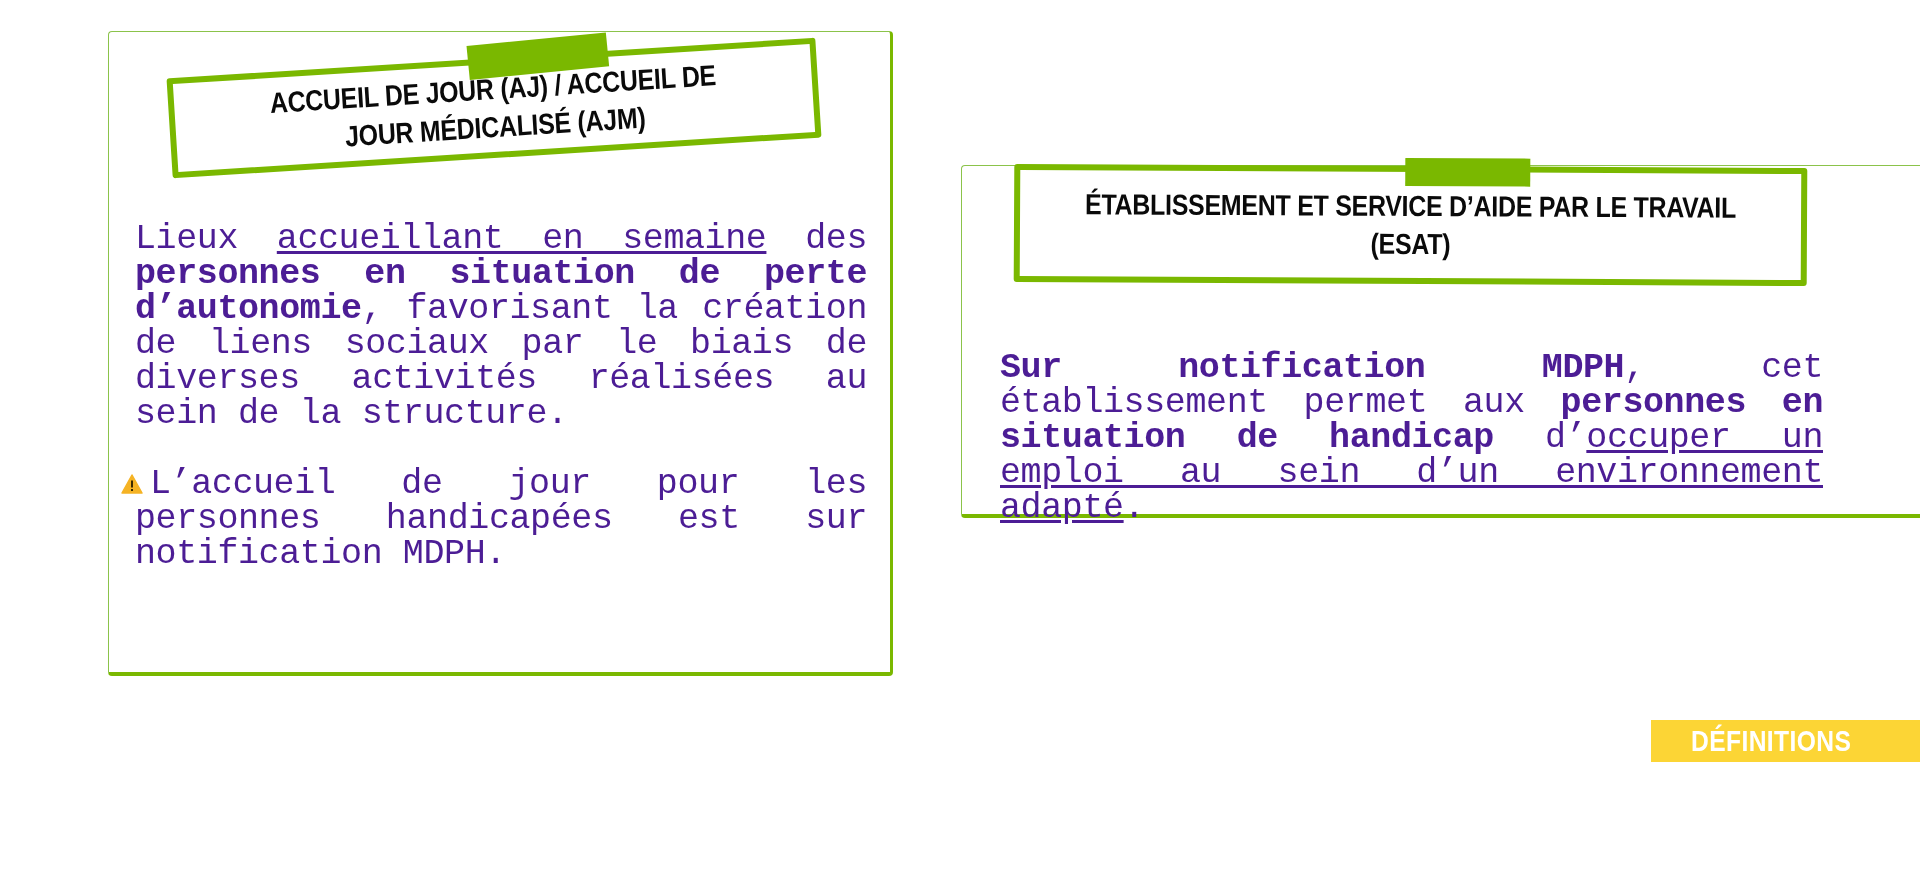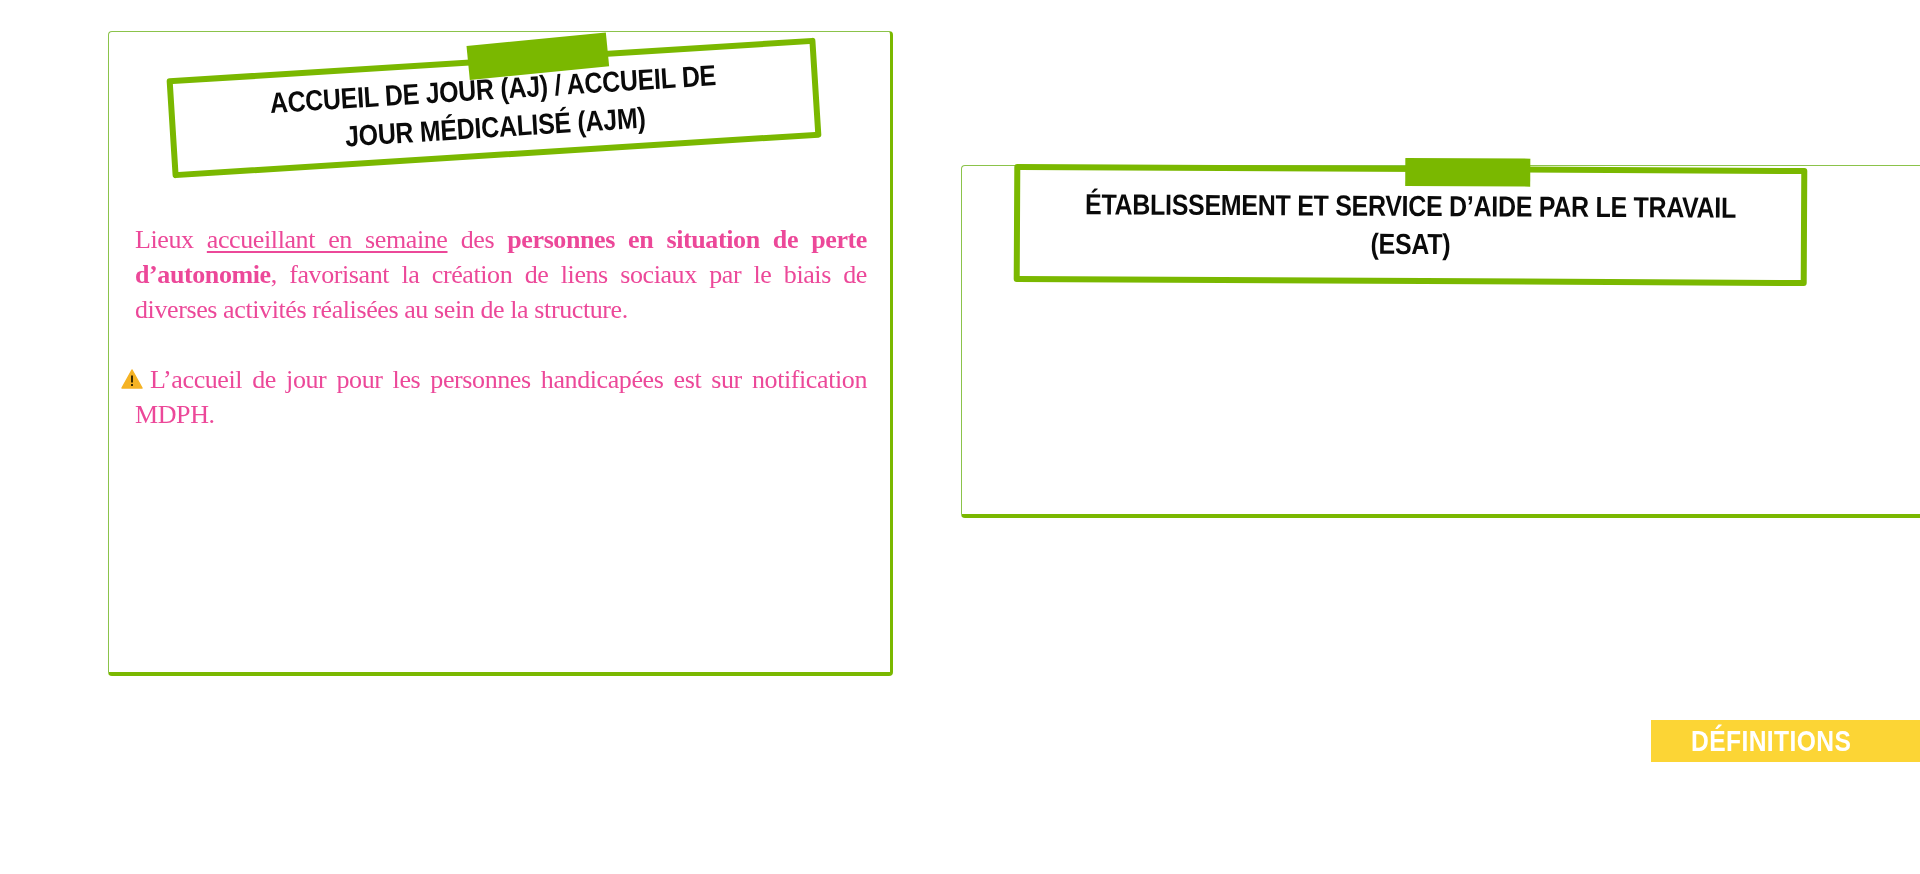--- a/index.html
+++ b/index.html
@@ -84,25 +84,25 @@
       font-weight: bold;
       font-size: 29px;
       line-height: 38px;
       letter-spacing: -0.3px;
       text-transform: uppercase;
       color: #0a0a0a;
       transform: scaleX(0.86);
     }
     .body-text {
       position: absolute;
-      font-family: Liberation Serif, serif;
-      font-size: 26px;
+      font-family: Liberation Mono, monospace;
+      font-size: 35px;
       line-height: 35px;
       text-align: justify;
-      color: #ec4899;
+      color: #4c1d95;
       letter-spacing: -0.4px;
     }
     .body-text b { font-weight: bold; }
     .body-text u { text-decoration: underline; text-underline-offset: 3px; }
     .para { margin: 0 0 35px 0; }
     #aj-body {
       left: 26px;
       top: 190px;
       width: 732px;
     }
@@ -165,17 +165,20 @@
     </p>
   </div>
 </div>
 
 <div class="card" id="card-esat">
   <div class="title-frame" id="esat-frame">
     <div class="title-tab" id="esat-tab"></div>
     <div class="title-text" style="padding: 0 10px;">Établissement et service d’aide par le travail (ESAT)</div>
   </div>
 
+  <div class="body-text" id="esat-body">
+    <p class="para"><b>Sur notification MDPH</b><span>, cet établissement permet aux </span><b>personnes en situation de handicap</b><span> d’</span><u>occuper un emploi au sein d’un environnement adapté</u><span>.</span></p>
+  </div>
 </div>
 
 <div class="def-badge">
   <span>DÉFINITIONS</span>
 </div>
 
 </body></html>

